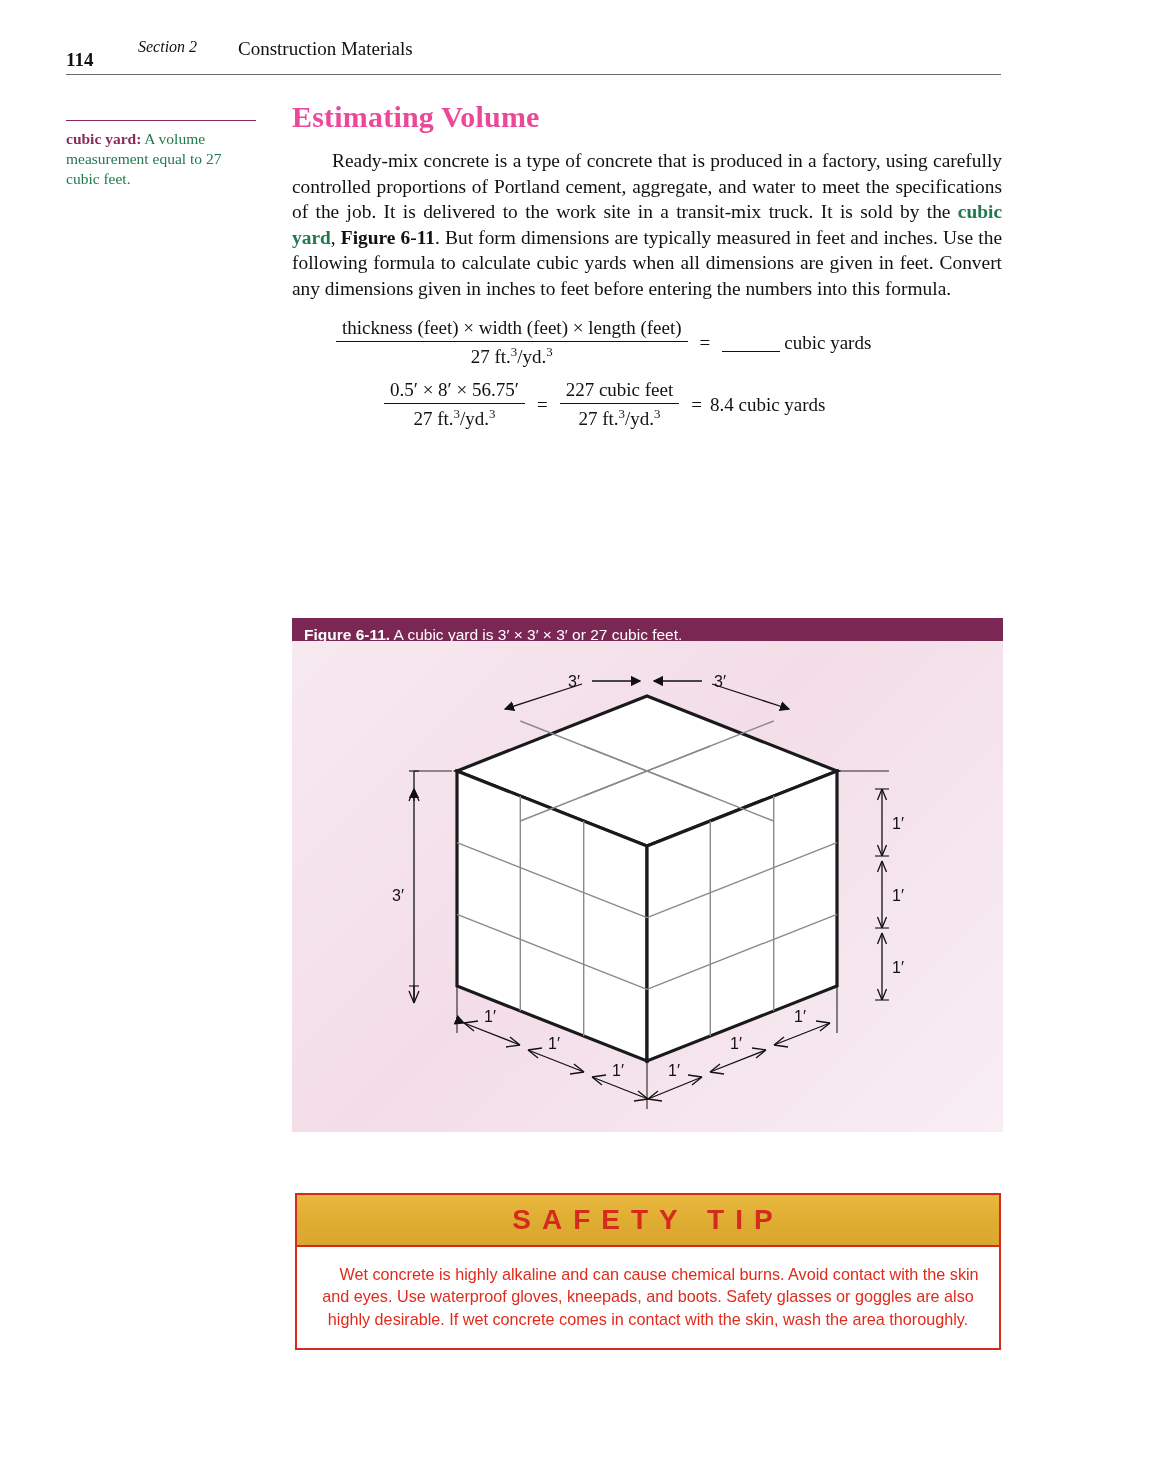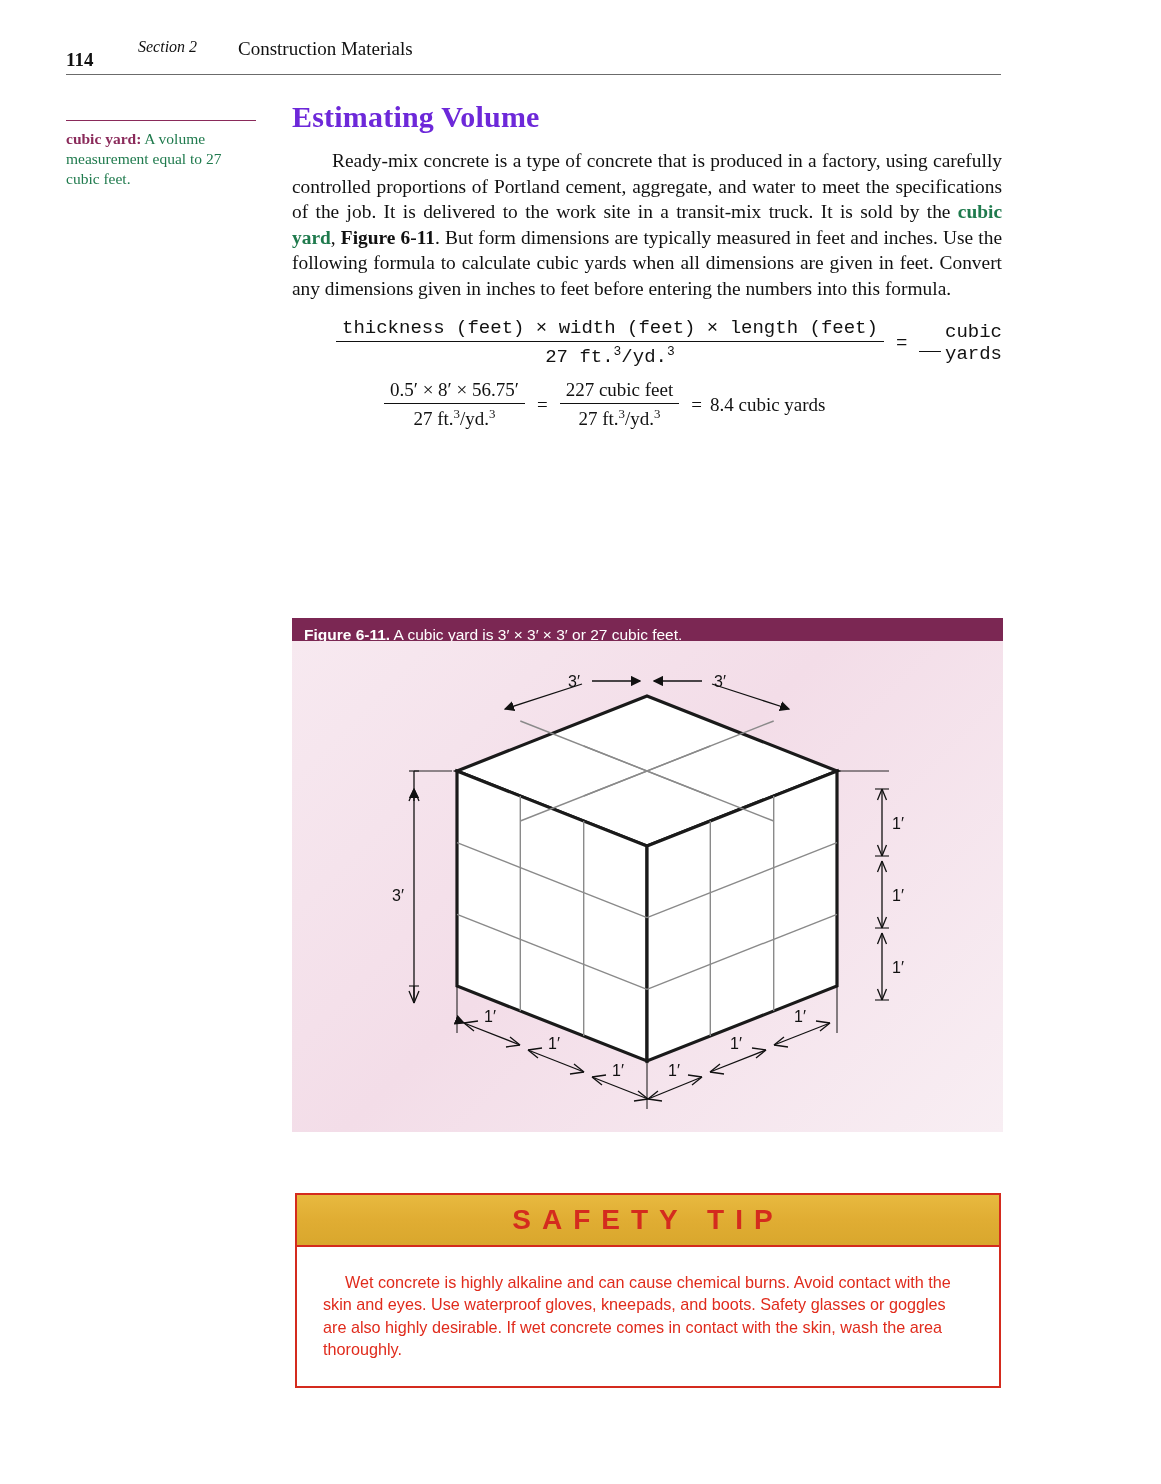--- a/index.html
+++ b/index.html
@@ -71,21 +71,21 @@
   #main-col {
     position: absolute;
     left: 292px;
     top: 100px;
     width: 710px;
   }
   h1#heading {
     font-family: "Liberation Serif", serif;
     font-size: 30px;
     font-weight: bold;
-    color: #6d28d9;
+    color: #ec4899;
     margin: 0 0 14px 0;
     letter-spacing: 0.2px;
   }
   p.body {
     font-size: 19.4px;
     line-height: 1.315;
     margin: 0 0 2px 0;
     text-align: justify;
     text-indent: 40px;
   }
@@ -127,21 +127,21 @@
   sup.sm { font-size: 0.68em; vertical-align: super; }
   .eq { margin: 0 8px; }
   .blank {
     display: inline-block;
     border-bottom: 1.3px solid #111;
     width: 58px;
     height: 0.95em;
     margin: 0 4px;
   }
 
-  #formula1 { margin-left: 40px; justify-content: flex-start; font-family: Liberation Mono, monospace; }
+  #formula1 { margin-left: 40px; justify-content: flex-start; }
   #formula2 { margin-left: 88px; justify-content: flex-start; margin-top: 8px; }
 
   
   #figure {
     position: absolute;
     left: 292px;
     top: 618px;
     width: 711px;
     height: 525px;
   }
@@ -189,21 +189,21 @@
     color: #d42b1e;
     letter-spacing: 11px;
   }
   #safety-body {
     padding: 12px 14px 14px 14px;
     font-family: "Liberation Sans", sans-serif;
     font-size: 16.2px;
     line-height: 1.38;
     color: #e02b1c;
   }
-  #safety-body p { margin: 12px; text-indent: 22px; }
+  #safety-body p { margin: 4px; text-indent: 22px; text-align: center; }
   #safety-body p + p { margin-top: 2px; }
 </style>
 </head>
 <body>
 
 <div id="page-header">
   <span class="pagenum">114</span>
   <span class="sectlabel">Section 2</span>
   <span class="secttitle">Construction Materials</span>
 </div>

